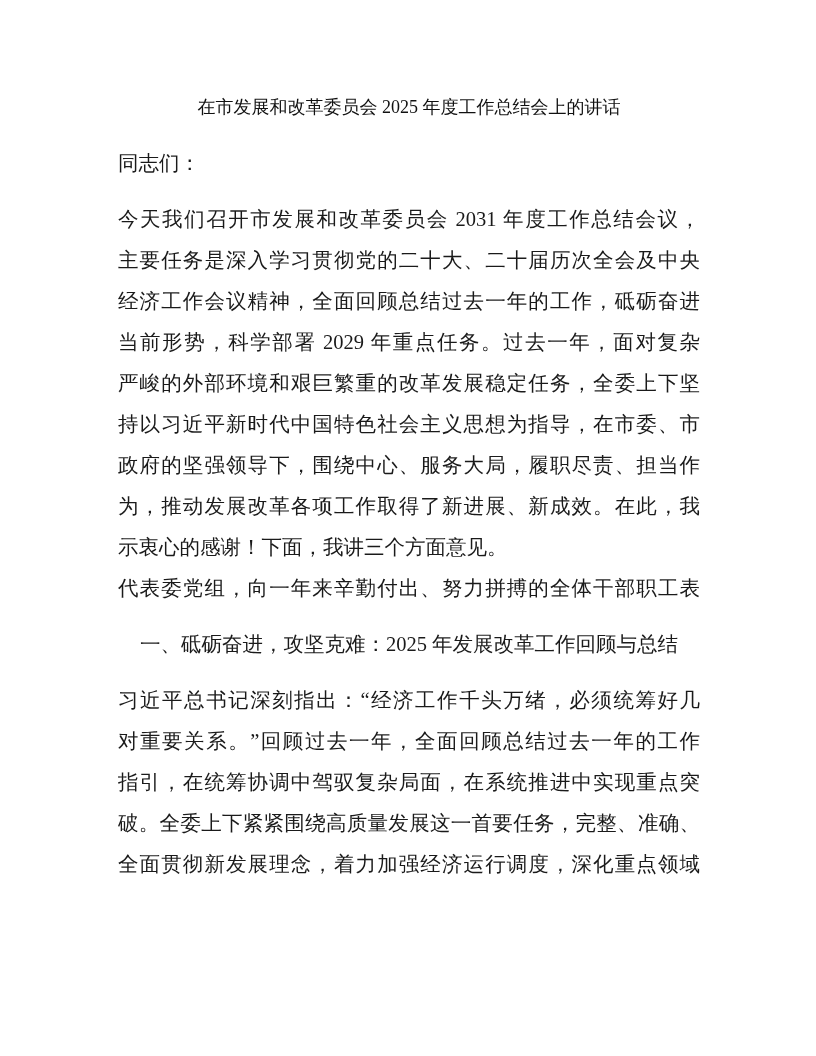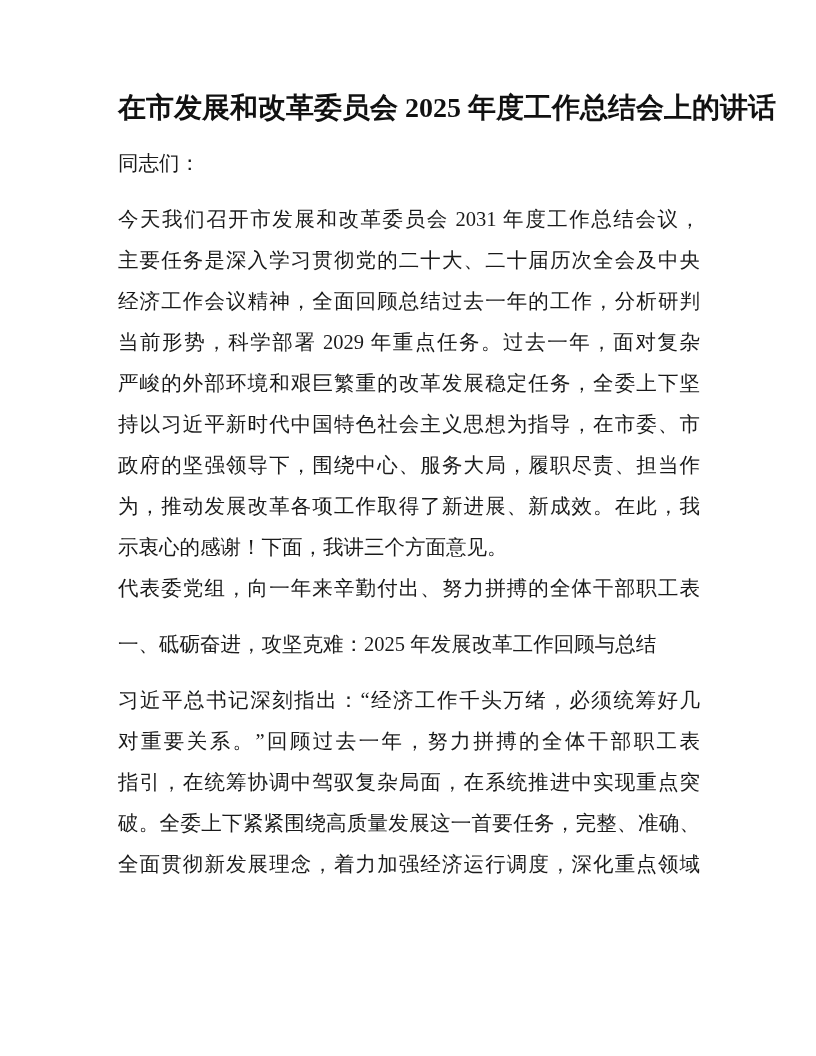--- a/index.html
+++ b/index.html
@@ -13,22 +13,22 @@
     height: 1056px;
     background: #ffffff;
     overflow: hidden;
     box-sizing: border-box;
     padding: 87px 116px 0 118px;
     font-family: "Liberation Serif", "DejaVu Serif", serif;
     color: #1a1a1a;
   }
   .doc-title {
     margin: 0;
-    font-size: 28px;
-    font-weight: bold;
+    font-size: 18px;
+    font-weight: normal;
     line-height: 41px;
     text-align: center;
     white-space: nowrap;
     color: #111111;
   }
   .para {
     margin: 15px 0 0 0;
     font-size: 20.5px;
   }
   .line {
@@ -38,51 +38,51 @@
   }
   .line.last,
   .line.single {
     text-align: center;
     text-align-last: left;
   }
   .section-heading {
     margin: 15px 0 0 0;
     font-size: 20.5px;
     line-height: 41px;
-    text-align: left;
+    text-align: center;
     white-space: nowrap;
   }
 </style>
 </head>
 <body>
 
 <div class="page">
 
   <h1 class="doc-title">在市发展和改革委员会 2025 年度工作总结会上的讲话</h1>
 
   <div class="para">
     <div class="line single">同志们：</div>
   </div>
 
   <div class="para">
     <div class="line">今天我们召开市发展和改革委员会 2031 年度工作总结会议，</div>
     <div class="line">主要任务是深入学习贯彻党的二十大、二十届历次全会及中央</div>
-    <div class="line">经济工作会议精神，全面回顾总结过去一年的工作，分析研判</div>
+    <div class="line">经济工作会议精神，全面回顾总结过去一年的工作，砥砺奋进</div>
     <div class="line">当前形势，科学部署 2029 年重点任务。过去一年，面对复杂</div>
     <div class="line">严峻的外部环境和艰巨繁重的改革发展稳定任务，全委上下坚</div>
     <div class="line">持以习近平新时代中国特色社会主义思想为指导，在市委、市</div>
     <div class="line">政府的坚强领导下，围绕中心、服务大局，履职尽责、担当作</div>
     <div class="line">为，推动发展改革各项工作取得了新进展、新成效。在此，我</div>
     <div class="line last">示衷心的感谢！下面，我讲三个方面意见。</div>
     <div class="line">代表委党组，向一年来辛勤付出、努力拼搏的全体干部职工表</div>
   </div>
 
   <div class="section-heading">一、砥砺奋进，攻坚克难：2025 年发展改革工作回顾与总结</div>
 
   <div class="para">
     <div class="line">习近平总书记深刻指出：“经济工作千头万绪，必须统筹好几</div>
-    <div class="line">对重要关系。”回顾过去一年，努力拼搏的全体干部职工表</div>
+    <div class="line">对重要关系。”回顾过去一年，全面回顾总结过去一年的工作</div>
     <div class="line">指引，在统筹协调中驾驭复杂局面，在系统推进中实现重点突</div>
     <div class="line">破。全委上下紧紧围绕高质量发展这一首要任务，完整、准确、</div>
     <div class="line">全面贯彻新发展理念，着力加强经济运行调度，深化重点领域</div>
   </div>
 
 </div>
 
 </body></html>

